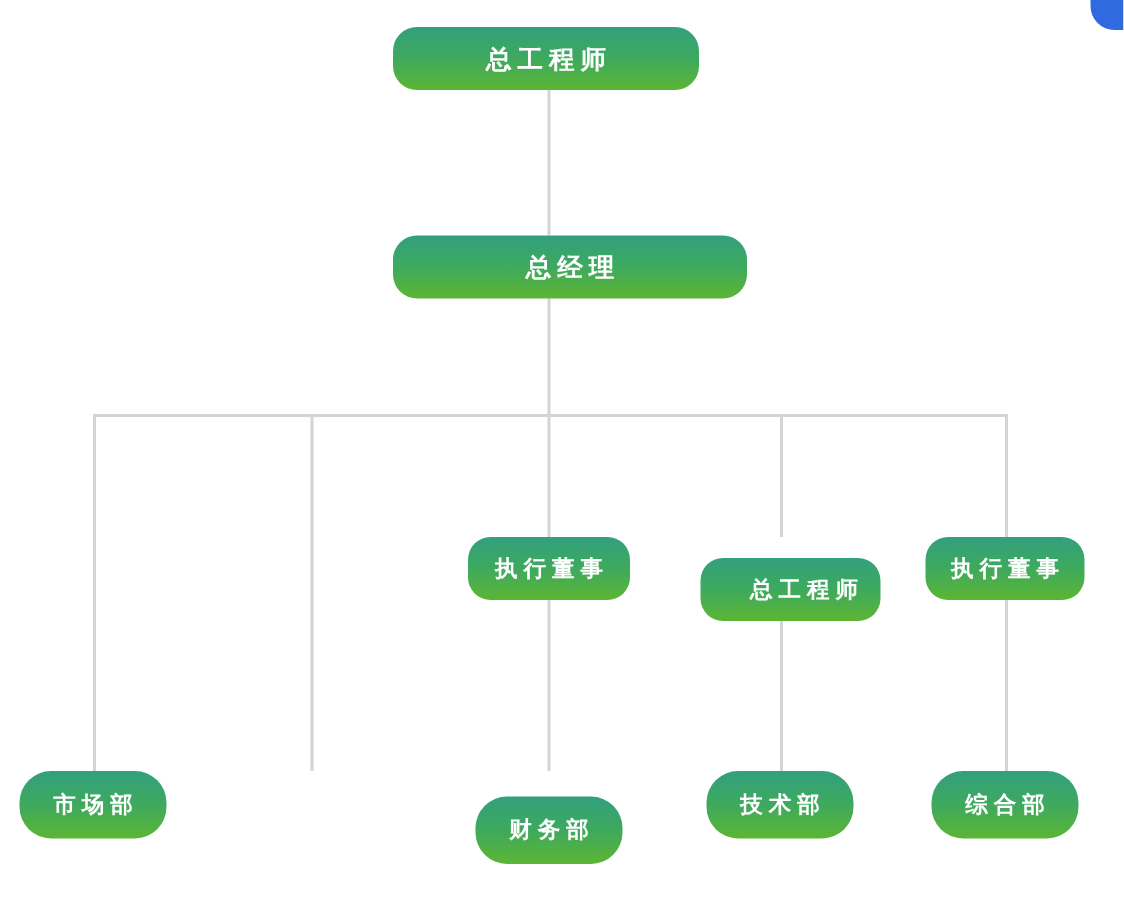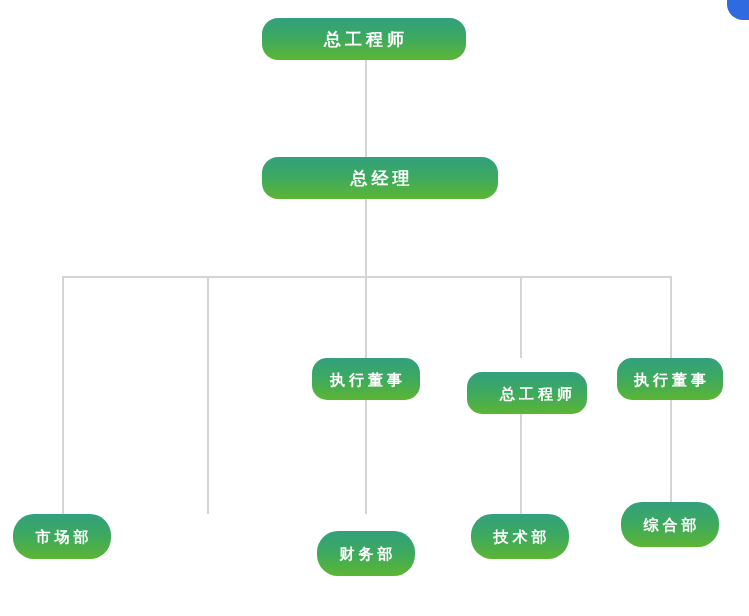--- a/index.html
+++ b/index.html
@@ -118,17 +118,17 @@
 
 
   <div class="node tier-4" style="left:317px; top:531px; width:98px; height:45px;">
     <span class="node-label">财务部</span>
   </div>
 
   <div class="node tier-4" style="left:471px; top:514px; width:98px; height:45px;">
     <span class="node-label">技术部</span>
   </div>
 
-  <div class="node tier-4" style="left:621px; top:502px; width:98px; height:45px;justify-content:center;">
+  <div class="node tier-4" style="left:621px; top:514px; width:98px; height:45px;justify-content:center;">
     <span class="node-label">综合部</span>
   </div>
 
 </div>
 
 </body></html>

